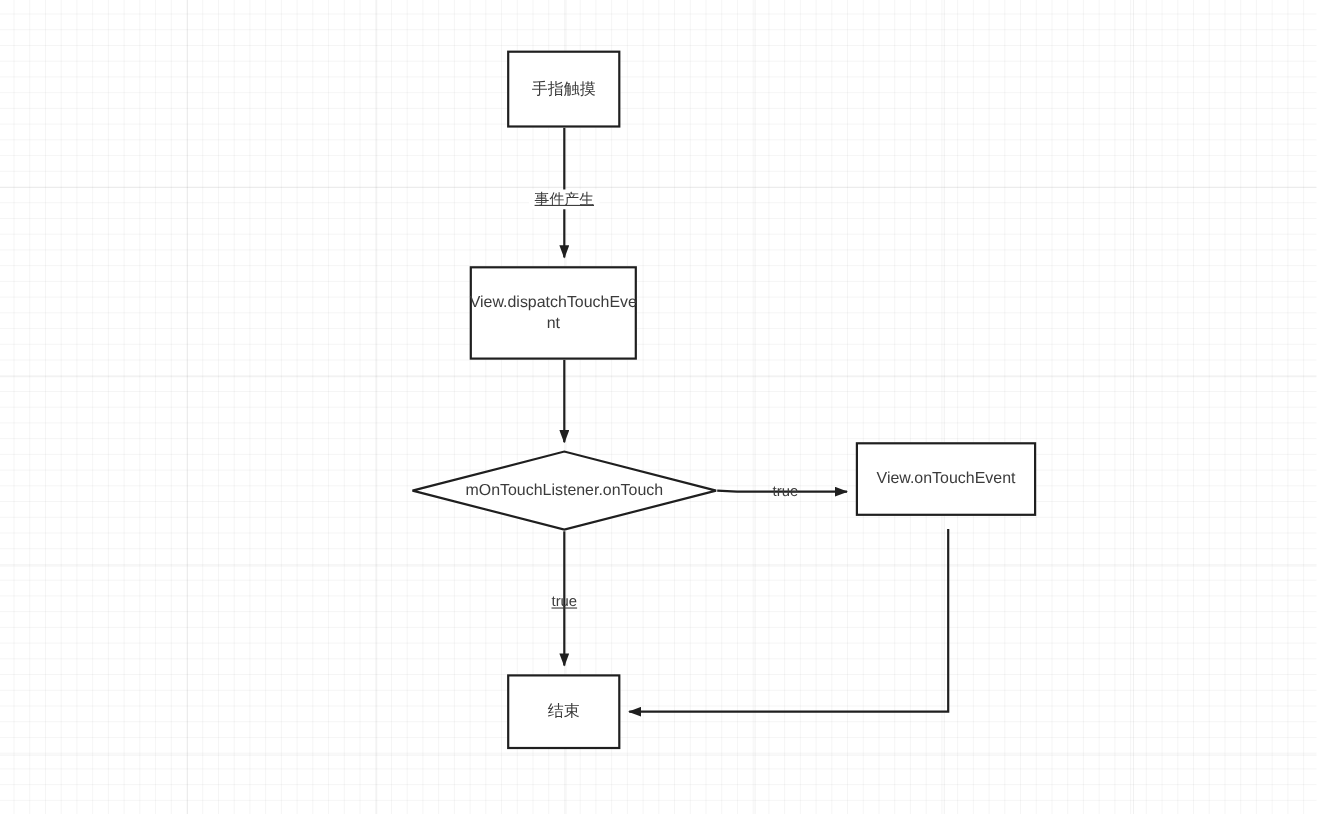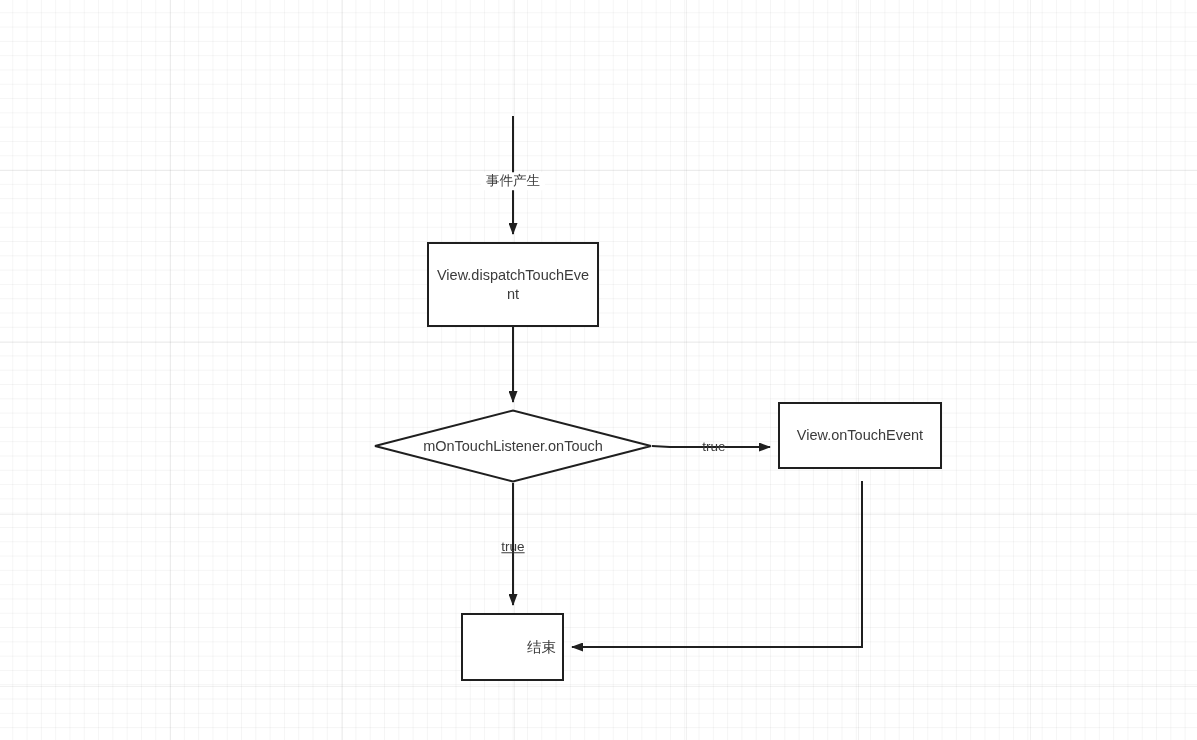--- a/index.html
+++ b/index.html
@@ -117,40 +117,43 @@
 
     <g>
       <path d="M513,483 L513,605" stroke="#1f1f1f" stroke-width="2" fill="none" marker-end="url(#arrowhead)"></path>
     </g>
 
     <g>
       <path d="M862,481 L862,647 L572,647" stroke="#1f1f1f" stroke-width="2" fill="none" marker-end="url(#arrowhead)"></path>
     </g>
   </svg>
 
+  <div class="node process" style="left:461px; top:46px; width:103px; height:70px;">
+    <span class="node-label">手指触摸</span>
+  </div>
 
-  <div class="node process" style="left:427px; top:242px; width:172px; height:85px;">
+  <div class="node process" style="left:427px; top:242px; width:152px; height:85px;">
     <span class="node-label">View.dispatchTouchEve
 nt</span>
   </div>
 
   <div class="decision-wrap" style="left:374px; top:409px; width:278px; height:74px;">
     <svg class="decision-shape" width="278" height="74" viewBox="0 0 278 74">
       <polygon points="1,37 139,1.5 277,37 139,72.5" fill="#ffffff" stroke="#1f1f1f" stroke-width="2"></polygon>
     </svg>
     <div class="decision-text">mOnTouchListener.onTouch</div>
   </div>
 
   <div class="node process" style="left:778px; top:402px; width:164px; height:67px;">
     <span class="node-label">View.onTouchEvent</span>
   </div>
 
-  <div class="node process" style="left:461px; top:613px; width:103px; height:68px;justify-content:flex-end;">
+  <div class="node process" style="left:461px; top:613px; width:103px; height:68px;">
     <span class="node-label">结束</span>
   </div>
 
-  <div class="edge-label masked" style="left:513px; top:181px;">事件产生</div>
+  <div class="edge-label masked" style="left:513px; top:181px;text-decoration:underline;">事件产生</div>
 
   <div class="edge-label" style="left:714px; top:447px;">true</div>
 
   <div class="edge-label" style="left:513px; top:547px;text-decoration:underline;">true</div>
 
 </div>
 
 </body></html>

